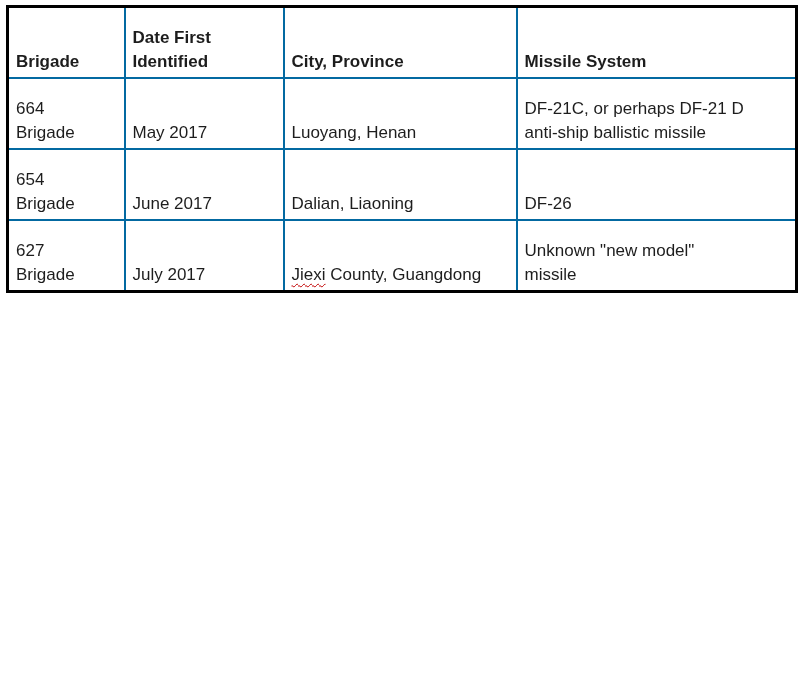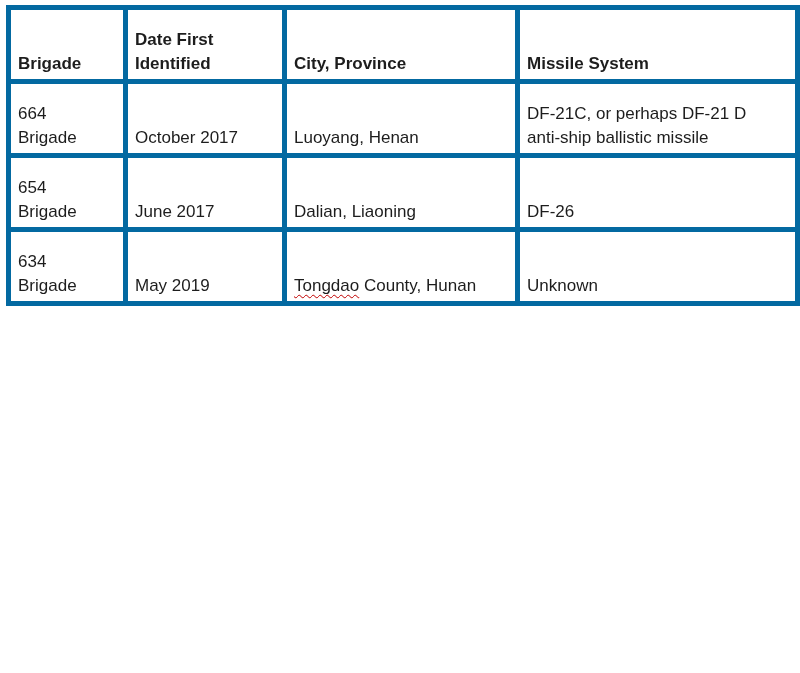--- a/index.html
+++ b/index.html
@@ -17,21 +17,21 @@
     color: #1d1d1d;
     overflow: hidden;
   }
   table.brigade-table {
     border-collapse: collapse;
     table-layout: fixed;
     width: 789px;
     border: 3px solid #000000;
   }
   th, td {
-    border: 5px solid #0369a1;
+    border: 2px solid #0369a1;
     vertical-align: bottom;
     padding: 18px 6px 3px 7px;
     font-size: 17px;
     line-height: 24px;
     white-space: pre-wrap;
     overflow: hidden;
     text-align: left;
     font-weight: normal;
   }
   tr.header-row   { height: 52px; }
@@ -70,45 +70,46 @@
         <th>Brigade</th>
         <th>Date First
 Identified</th>
         <th>City, Province</th>
         <th>Missile System</th>
       </tr>
 
       <tr class="data-row">
         <td>664
 Brigade</td>
-        <td>October 2017</td>
+        <td>May 2017</td>
         <td><span class="sq"></span><span>Luoyang, Henan</span></td>
         <td>DF-21C, or perhaps DF-21 D
 anti-ship ballistic missile</td>
       </tr>
 
       <tr class="data-row">
         <td>654
 Brigade</td>
         <td>June 2017</td>
         <td><span class="sq"></span><span>Dalian, Liaoning</span></td>
         <td>DF-26</td>
       </tr>
 
+      <tr class="data-row">
+        <td>627
+Brigade</td>
+        <td>July 2017</td>
+        <td><span class="sq">Jiexi</span><span> County, Guangdong</span></td>
+        <td>Unknown "new model"
+missile</td>
+      </tr>
 
 
 
 
-      <tr class="data-row">
-        <td>634
-Brigade</td>
-        <td>May 2019</td>
-        <td><span class="sq">Tongdao</span><span> County, Hunan</span></td>
-        <td>Unknown</td>
-      </tr>
 
 
 
 
 
     </tbody>
   </table>
 </div>
 
 </body></html>

